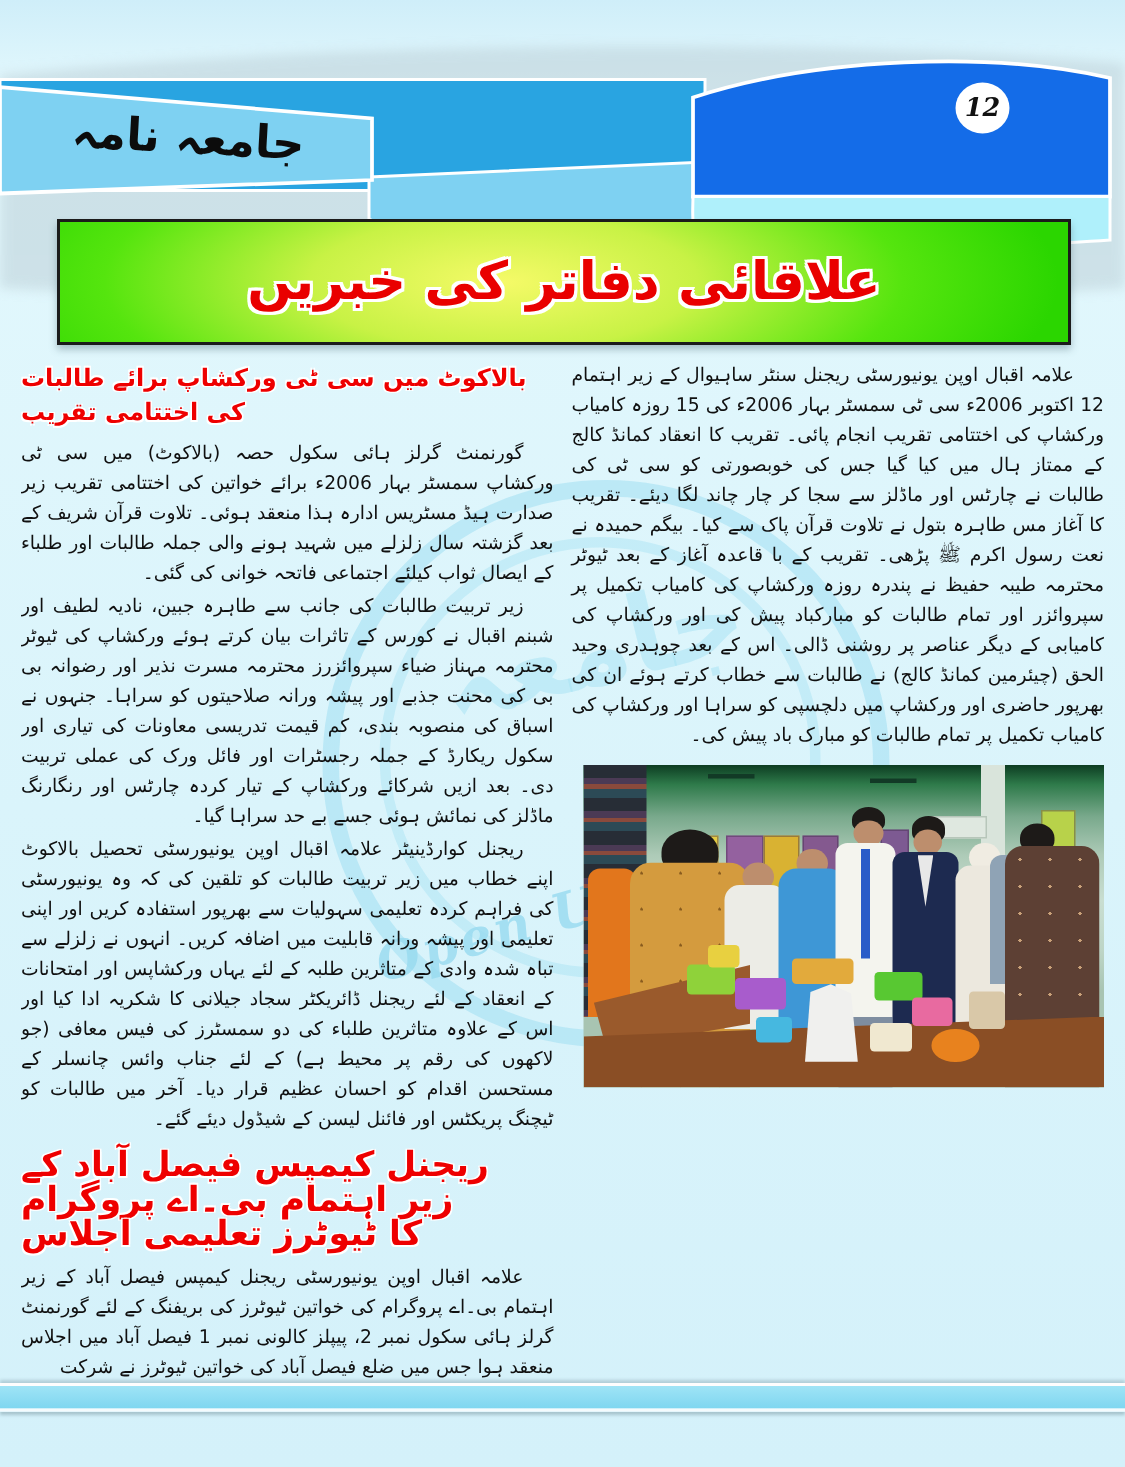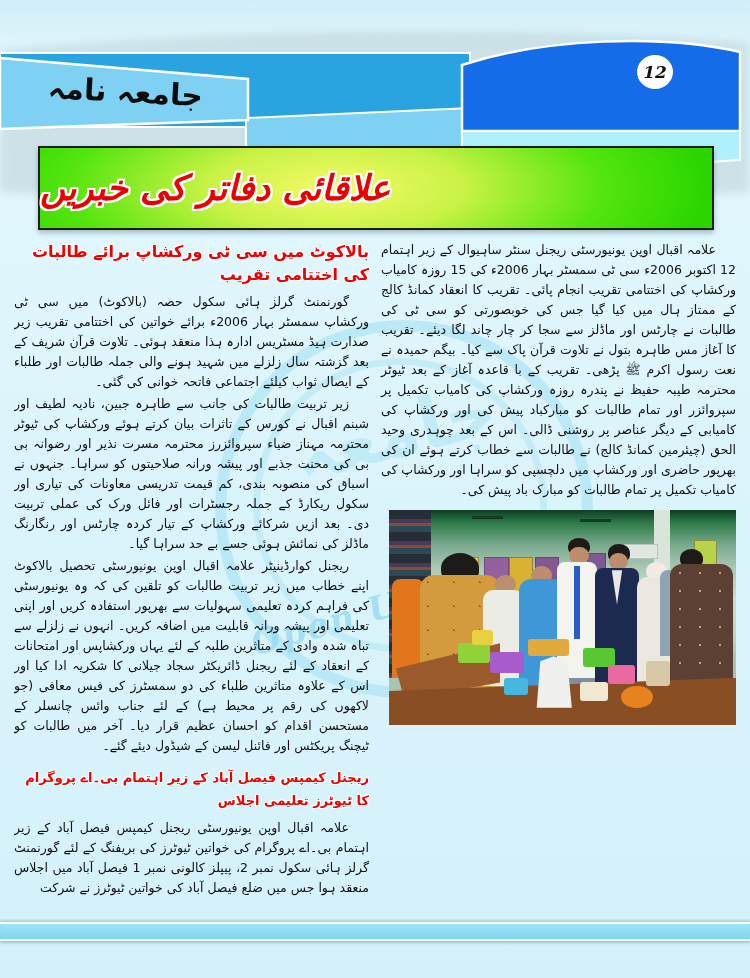--- a/index.html
+++ b/index.html
@@ -18,23 +18,22 @@
   .page-num{
     position:absolute;left:637px;top:55px;width:36px;height:34px;z-index:3;
     background:#fff;border-radius:50%;display:flex;align-items:center;justify-content:center;
     font-family:"DejaVu Serif",serif;font-style:italic;font-weight:bold;font-size:17px;color:#111;
   }
   
   .banner{
     position:absolute;left:38px;top:146px;width:672px;height:80px;z-index:2;
     border:2px solid #1b1b1b;
     background:radial-gradient(ellipse 55% 160% at 44% 50%,#f5fa68 0%,#c8f245 35%,#55e50e 72%,#2bd600 100%);
-    display:flex;align-items:center;justify-content:flex-start;
+    display:flex;align-items:center;justify-content:center;
     box-shadow:0 3px 5px rgba(90,120,130,.45);
-    font-style:italic;
   }
   .banner-title{
     font-size:35px;font-weight:bold;color:#e90000;
     text-shadow:-2px -2px 0 #fff,2px -2px 0 #fff,-2px 2px 0 #fff,2px 2px 0 #fff,0 -2px 0 #fff,0 2px 0 #fff,-2px 0 0 #fff,2px 0 0 #fff;
   }
   
   .watermark{position:absolute;left:215px;top:320px;width:380px;height:380px;z-index:0;opacity:.85;}
   .wm-ring{position:absolute;left:0;top:0;width:356px;height:356px;border-radius:50%;
     border:11px solid rgba(150,219,240,.55);}
   .wm-ring2{position:absolute;left:38px;top:38px;width:280px;height:280px;border-radius:50%;
@@ -44,25 +43,25 @@
   .wm-text{position:absolute;left:18px;top:258px;width:360px;text-align:center;
     font-family:"DejaVu Serif",serif;font-weight:bold;font-style:italic;font-size:34px;
     color:rgba(140,214,238,.8);transform:rotate(-16deg);letter-spacing:2px;}
   
   .columns{
     position:absolute;left:14px;top:240px;width:722px;height:688px;z-index:1;
     display:flex;gap:12px;overflow:hidden;
   }
   .col{width:355px;}
   .col-heading{
-    color:#ee0000;font-weight:bold;font-size:16px;line-height:23px;text-align:right;
+    color:#ee0000;font-weight:bold;font-size:16px;line-height:23px;text-align:left;
     text-shadow:-1px -1px 0 #fff,1px -1px 0 #fff,-1px 1px 0 #fff,1px 1px 0 #fff;
     margin:0 0 6px 0;
   }
-  .col-heading.small{font-size:13px;margin-top:10px;}
+  .col-heading.small{font-size:23px;margin-top:10px;}
   .body-text{font-size:12.5px;line-height:20px;text-align:justify;color:#101010;margin:0 0 2px 0;
     text-indent:20px;}
   
   .photo{position:relative;width:347px;height:215px;margin-top:10px;overflow:hidden;
     background:linear-gradient(180deg,#0d3d22 0%,#2e7a4a 6%,#79a98c 16%,#aecbb8 28%,#c9ded1 42%,#bdd5c6 58%,#a8c4b2 70%);}
   .photo div{position:absolute;}
   .ph-rack{left:0;top:0;width:12%;height:78%;background:repeating-linear-gradient(180deg,#272d36 0 9px,#4b3a55 9px 13px,#8a4a3c 13px 16px,#2c4a56 16px 22px);}
   .ph-pillar{left:76.5%;top:0;width:4.5%;height:42%;background:#d9e4db;}
   .ph-fan1{left:24%;top:3%;width:9%;height:3px;background:#123a26;}
   .ph-fan2{left:55%;top:4%;width:9%;height:3px;background:#123a26;}

